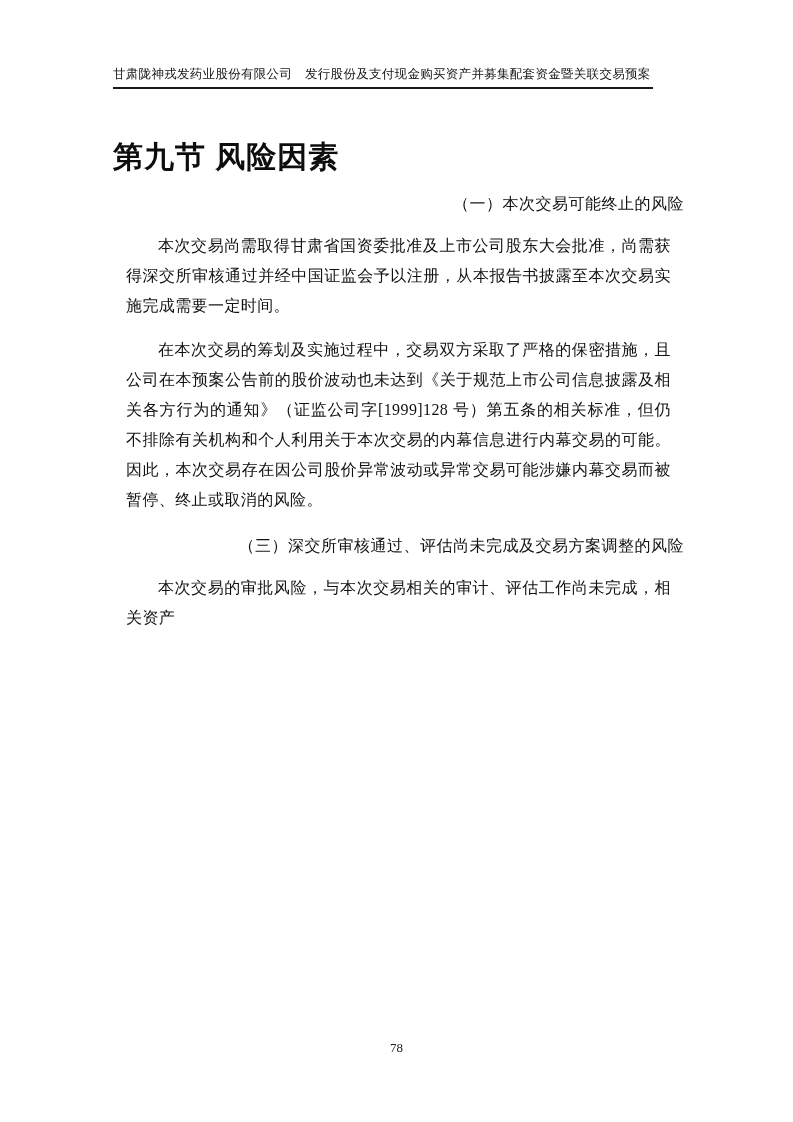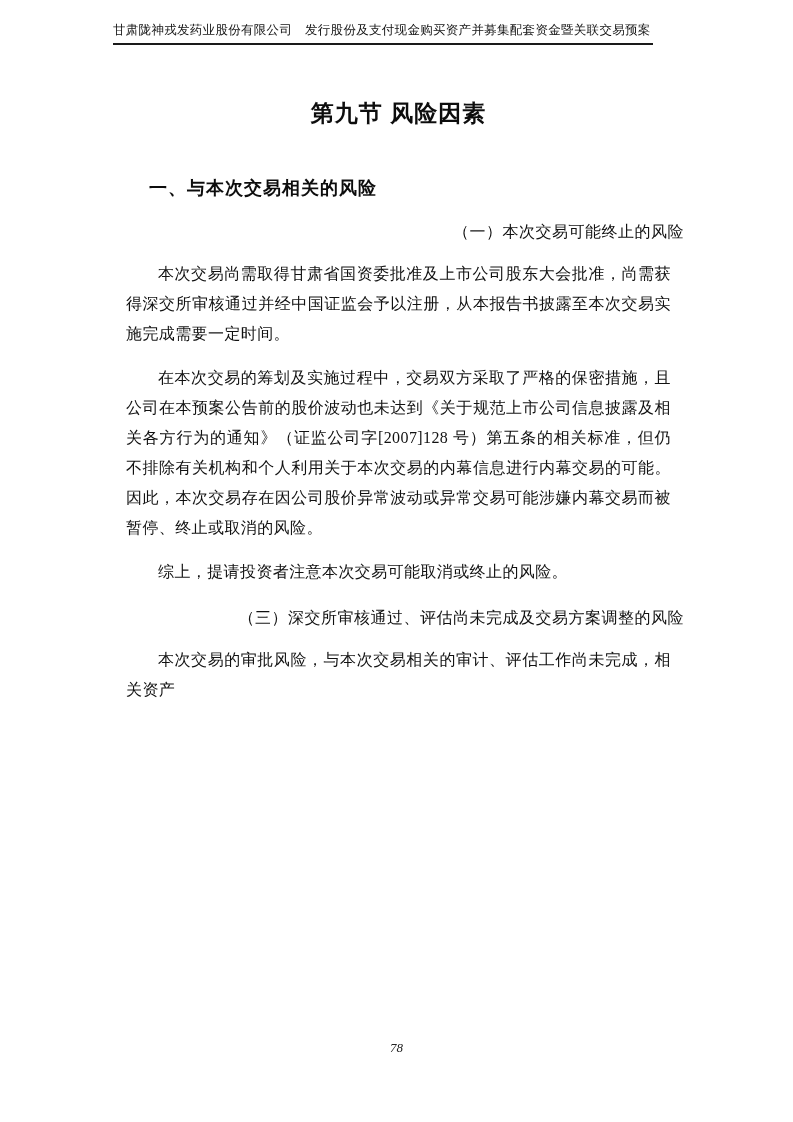--- a/index.html
+++ b/index.html
@@ -14,39 +14,38 @@
     background: #ffffff;
     color: #111111;
     font-family: "Liberation Serif", "DejaVu Serif", serif;
     overflow: hidden;
   }
   .content {
     padding: 0 109px 0 113px;
   }
   
   .doc-header {
-    margin-top: 20px;
+    margin-top: 64px;
   }
   .doc-header .header-text {
     display: inline-block;
     font-size: 12.5px;
     line-height: 18px;
     letter-spacing: 0.3px;
     color: #151515;
     border-bottom: 2px solid #1a1a1a;
     padding-bottom: 4px;
     padding-right: 2px;
     white-space: nowrap;
   }
   .doc-title {
     margin: 52px 0 0 0;
-    text-align: center;
     font-family: "Liberation Sans", "DejaVu Sans", sans-serif;
     font-weight: 700;
-    font-size: 23px;
+    font-size: 30px;
     line-height: 32px;
     letter-spacing: 1px;
     color: #0d0d0d;
   }
   .section-heading {
     margin: 46px 0 0 0;
     font-family: "Liberation Sans", "DejaVu Sans", sans-serif;
     font-weight: 700;
     font-size: 18px;
     line-height: 26px;
@@ -73,45 +72,42 @@
     color: #111111;
   }
   .page-number {
     position: absolute;
     left: 0;
     right: 0;
     top: 1040px;
     text-align: center;
     font-size: 13px;
     color: #222222;
-    font-style: italic;
   }
 </style>
 </head>
 <body>
 
 <div class="page">
   <div class="content">
 
     <div class="doc-header">
       <span class="header-text">甘肃陇神戎发药业股份有限公司　发行股份及支付现金购买资产并募集配套资金暨关联交易预案</span>
     </div>
 
     <h1 class="doc-title">第九节 风险因素</h1>
 
-    <h2 class="section-heading">一、与本次交易相关的风险</h2>
 
     <div class="subheading">（一）本次交易可能终止的风险</div>
 
     <p class="paragraph">本次交易尚需取得甘肃省国资委批准及上市公司股东大会批准，尚需获得深交所审核通过并经中国证监会予以注册，从本报告书披露至本次交易实施完成需要一定时间。</p>
 
-    <p class="paragraph">在本次交易的筹划及实施过程中，交易双方采取了严格的保密措施，且公司在本预案公告前的股价波动也未达到《关于规范上市公司信息披露及相关各方行为的通知》（证监公司字[2007]128 号）第五条的相关标准，但仍不排除有关机构和个人利用关于本次交易的内幕信息进行内幕交易的可能。因此，本次交易存在因公司股价异常波动或异常交易可能涉嫌内幕交易而被暂停、终止或取消的风险。</p>
+    <p class="paragraph">在本次交易的筹划及实施过程中，交易双方采取了严格的保密措施，且公司在本预案公告前的股价波动也未达到《关于规范上市公司信息披露及相关各方行为的通知》（证监公司字[1999]128 号）第五条的相关标准，但仍不排除有关机构和个人利用关于本次交易的内幕信息进行内幕交易的可能。因此，本次交易存在因公司股价异常波动或异常交易可能涉嫌内幕交易而被暂停、终止或取消的风险。</p>
 
 
-    <p class="paragraph">综上，提请投资者注意本次交易可能取消或终止的风险。</p>
 
 
 
     <div class="subheading">（三）深交所审核通过、评估尚未完成及交易方案调整的风险</div>
 
     <p class="paragraph">本次交易的审批风险，与本次交易相关的审计、评估工作尚未完成，相关资产</p>
 
   </div>
 
   <div class="page-number">78</div>

